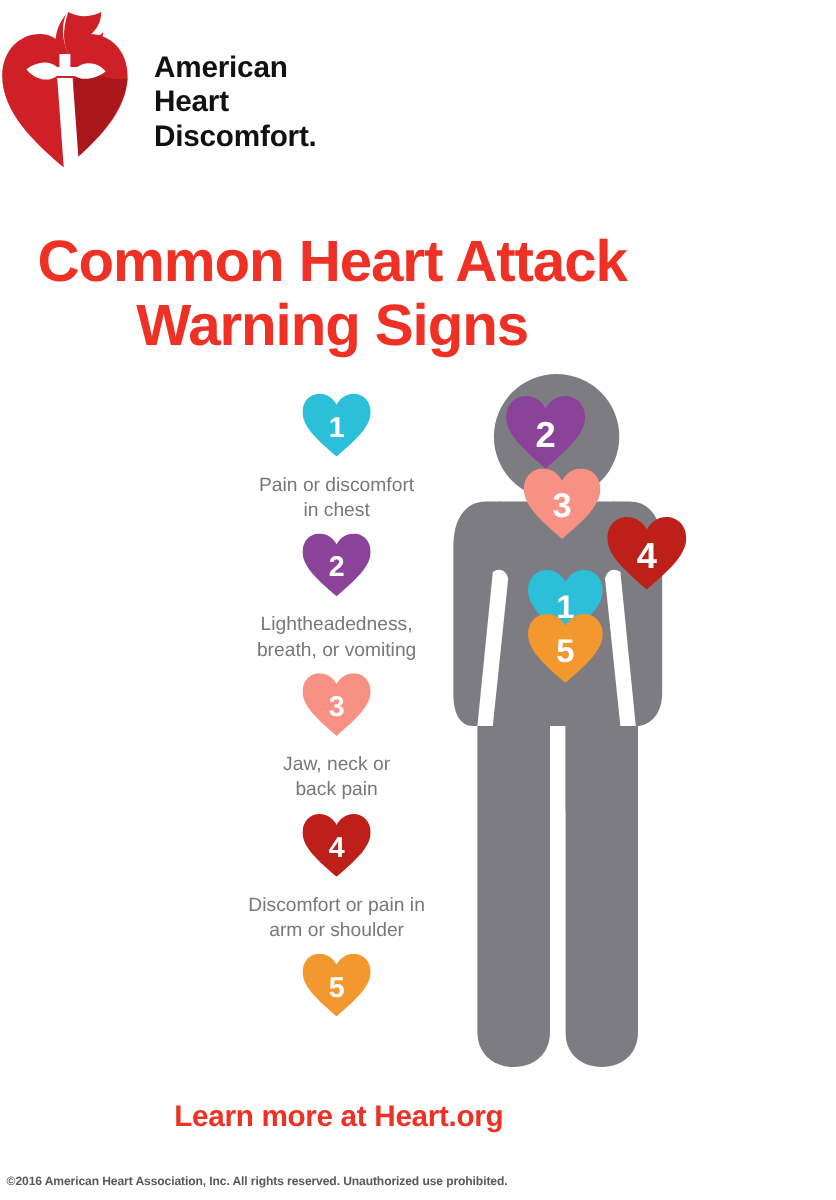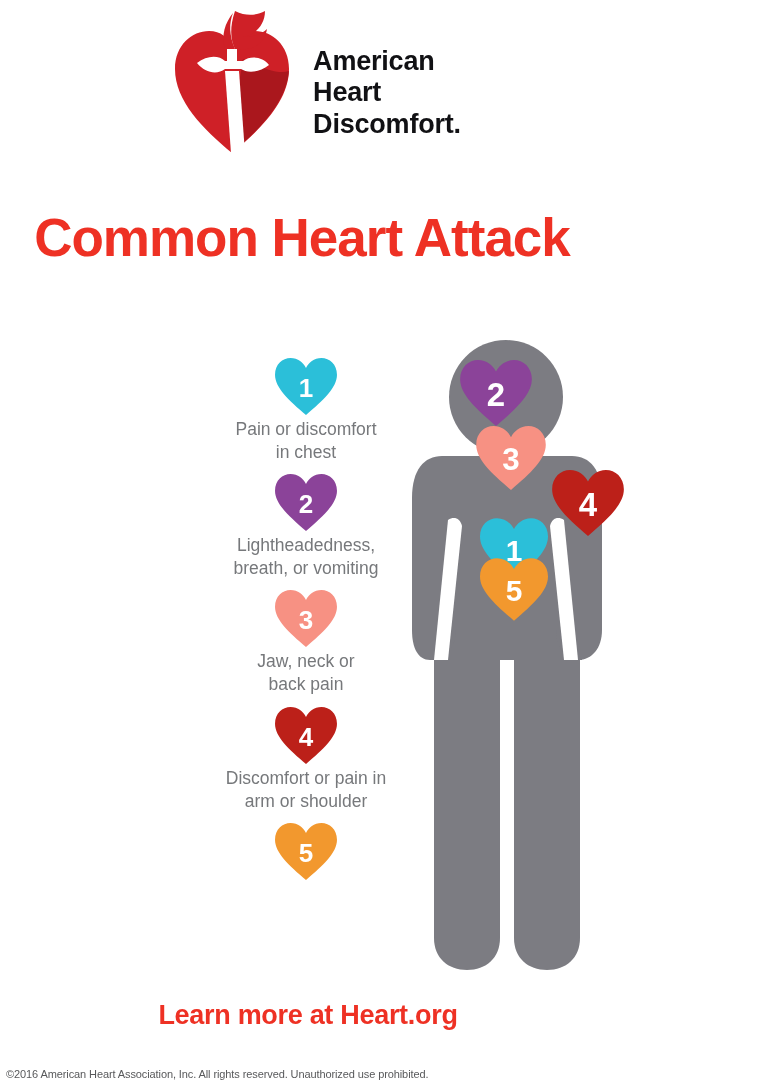--- a/index.html
+++ b/index.html
@@ -16,21 +16,20 @@
   }
 
   
   #logo-block {
     position: absolute;
     left: 0;
     top: 8px;
     width: 634px;
     height: 148px;
     display: flex;
-    justify-content: center;
     align-items: center;
     gap: 22px;
   }
   #logo-mark {
     width: 118px;
     height: 142px;
     flex: none;
   }
   #logo-wordmark {
     font-family: "Liberation Sans", sans-serif;
@@ -73,21 +72,21 @@
   }
   .legend-heart {
     margin: 0 auto;
     display: block;
   }
   .legend-caption {
     color: #76787b;
     font-family: "Liberation Sans", sans-serif;
     font-size: 17.5px;
     line-height: 1.32;
-    margin-top: 3px;
+    margin-top: 14px;
     white-space: pre-line;
   }
 
   
   #figure-wrap {
     position: absolute;
     left: 412px;
     top: 330px;
     width: 300px;
     height: 660px;
@@ -109,20 +108,21 @@
     letter-spacing: -0.3px;
   }
   #copyright {
     position: absolute;
     left: 6px;
     top: 1068px;
     color: #58595b;
     font-family: "Liberation Sans", sans-serif;
     font-size: 11px;
     letter-spacing: -0.1px;
+    font-weight: bold;
   }
   .hnum {
     font-family: "Liberation Sans", sans-serif;
     font-weight: bold;
     fill: #ffffff;
   }
 </style>
 </head>
 <body>
 
@@ -144,20 +144,21 @@
   </svg>
   <div id="logo-wordmark">
     <div>American</div>
     <div>Heart</div>
     <div>Discomfort.</div>
   </div>
 </div>
 
 <h1 id="title">
   <span class="tline">Common Heart Attack</span>
+  <span class="tline">Warning Signs</span>
 </h1>
 
 <div id="legend">
     <div class="legend-item">
       <svg viewBox="0 0 100 92" width="62" height="57" class="legend-heart">
         <path d="M50 92 C 22 68, 0 48, 0 27 C 0 10, 12 0, 25 0 C 37 0, 46 8, 50 16 C 54 8, 63 0, 75 0 C 88 0, 100 10, 100 27 C 100 48, 78 68, 50 92 Z" fill="#2bbfd9"></path>
         <text x="50" y="52" text-anchor="middle" dominant-baseline="middle" class="hnum" font-size="42">1</text>
       </svg>
       <div class="legend-caption">Pain or discomfort
 in chest</div>

